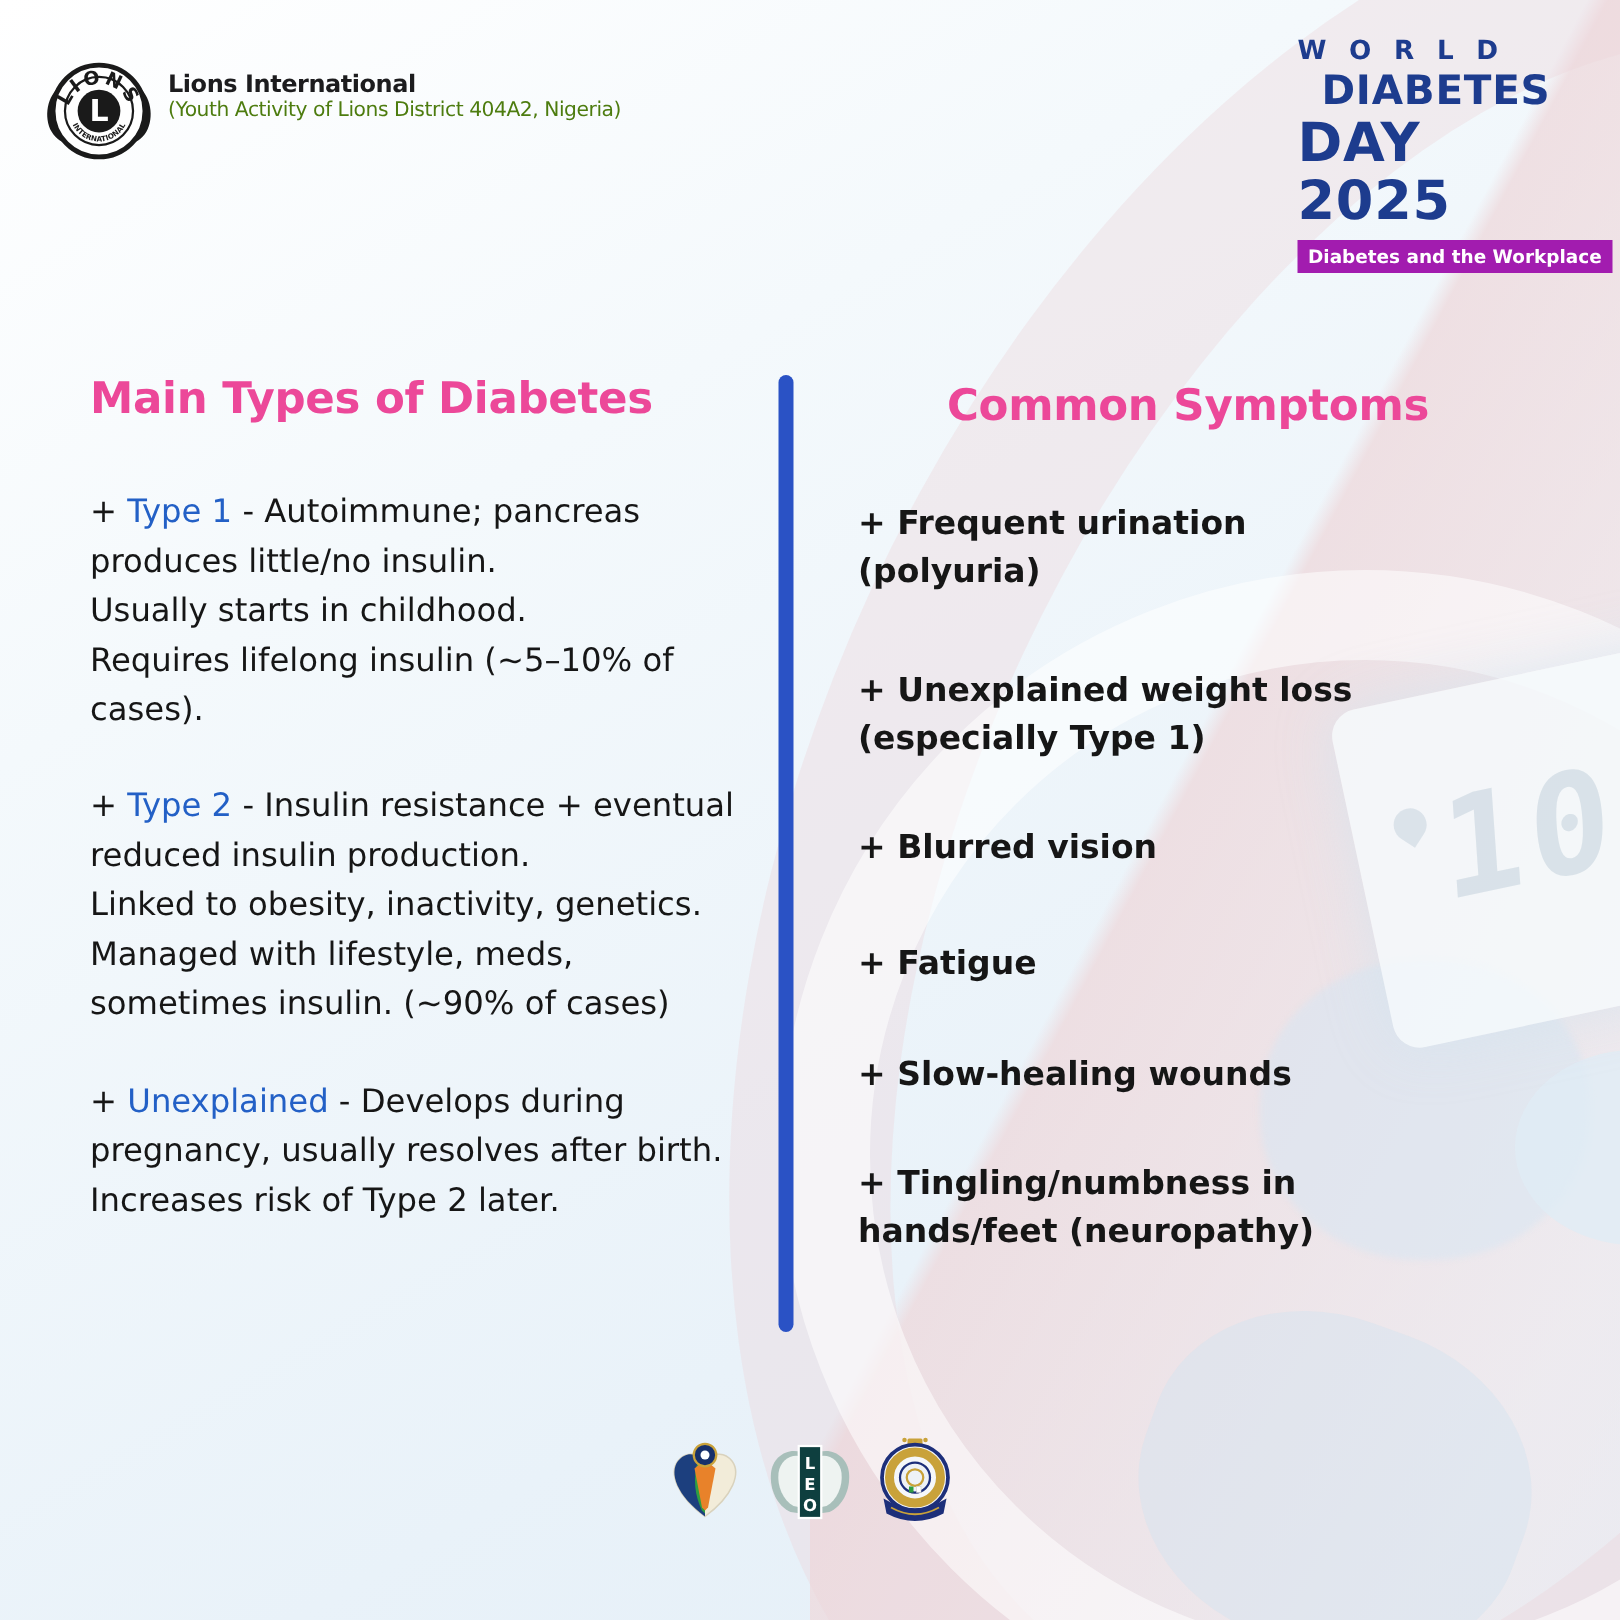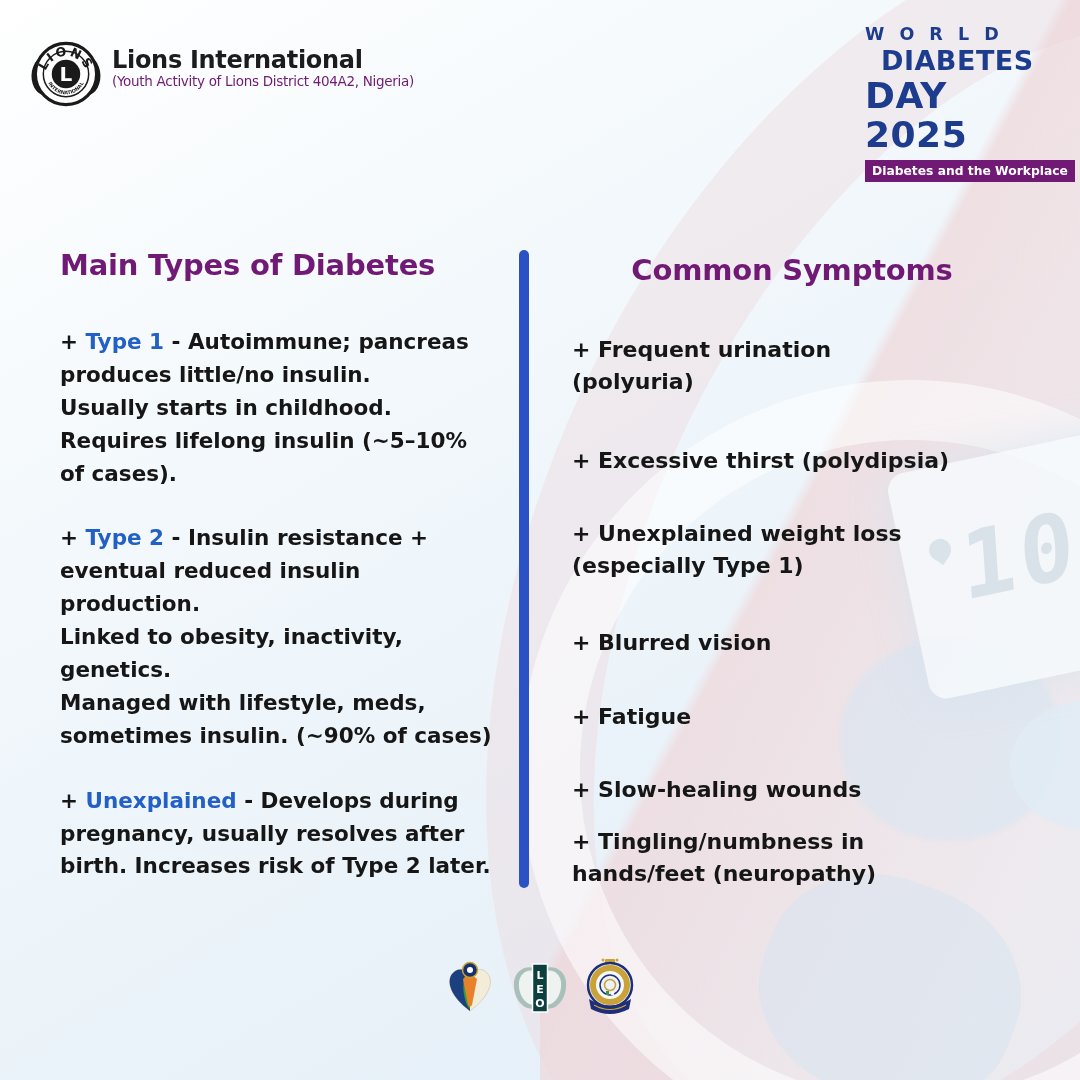--- a/index.html
+++ b/index.html
@@ -40,44 +40,44 @@
   }
   .meter-drop{
     position:absolute;left:28px;top:72px;width:22px;height:22px;
     background:rgba(198,211,222,.55);border-radius:50% 50% 50% 0;transform:rotate(-45deg);
   }
 
   
   .org{position:absolute;left:28px;top:36px;display:flex;align-items:flex-start;}
   .org-logo{width:76px;height:76px;flex:0 0 auto;}
   .org-text{margin-left:8px;margin-top:12px;color:#1c1c1e;}
-  .org-name{font-size:24px;font-weight:bold;letter-spacing:-0.3px;line-height:1.0;}
+  .org-name{font-size:16px;font-weight:bold;letter-spacing:-0.3px;line-height:1.0;}
   .org-district{font-size:19.5px;font-weight:bold;letter-spacing:-0.4px;line-height:1.18;margin-top:3px;}
-  .org-sub{font-size:13.5px;font-weight:normal;color:#701a75;letter-spacing:-0.3px;line-height:1.2;margin-top:1px;}
+  .org-sub{font-size:13.5px;font-weight:normal;color:#4d7c0f;letter-spacing:-0.3px;line-height:1.2;margin-top:1px;}
 
   .event{position:absolute;left:865px;top:24px;width:150px;color:#1d3c8e;}
   .event-world{font-size:17.5px;font-weight:bold;letter-spacing:4.5px;color:#1d3c8e;}
   .event-l1{font-size:27px;font-weight:bold;letter-spacing:0.5px;line-height:1.1;margin-top:2px;margin-left:16px;}
   .event-l2{font-size:36px;font-weight:bold;letter-spacing:0.5px;line-height:1.1;}
   .event-badge{
-    display:inline-block;margin-top:5px;background:#701a75;color:#ffffff;
+    display:inline-block;margin-top:5px;background:#a21caf;color:#ffffff;
     font-size:12.3px;font-weight:bold;padding:4px 7px;white-space:nowrap;
   }
 
   
   .col-left{position:absolute;left:60px;top:248px;width:438px;}
   .col-right{position:absolute;left:572px;top:253px;width:440px;}
   h2.col-title{
-    margin:0;font-size:29px;font-weight:bold;color:#701a75;letter-spacing:-0.2px;
+    margin:0;font-size:29px;font-weight:bold;color:#ec4899;letter-spacing:-0.2px;
   }
   .col-left h2.col-title{margin-bottom:44px;}
   .col-right h2.col-title{margin-bottom:47px;text-align:center;}
 
   .type-item{
-    font-size:21.5px;font-weight:bold;color:#161616;line-height:1.53;margin-bottom:32px;
+    font-size:21.5px;font-weight:normal;color:#161616;line-height:1.53;margin-bottom:32px;
   }
   .type-item .term{color:#2360c6;}
   .type-item .rest{white-space:pre-line;}
 
   .divider{
     position:absolute;left:519px;top:250px;width:10px;height:638px;border-radius:5px;
     background:#2a52c5;
   }
 
   .symptom{
@@ -168,21 +168,20 @@
       <span class="rest">- Develops during pregnancy, usually resolves after birth. Increases risk of Type 2 later.</span>
     </div>
   </section>
 
   <div class="divider"></div>
 
   <section class="col-right">
     <h2 class="col-title">Common Symptoms</h2>
     <div class="symptom">+ Frequent urination
 (polyuria)</div>
-    <div class="symptom">+ Excessive thirst (polydipsia)</div>
     <div class="symptom">+ Unexplained weight loss
 (especially Type 1)</div>
     <div class="symptom">+ Blurred vision</div>
     <div class="symptom">+ Fatigue</div>
     <div class="symptom">+ Slow-healing wounds</div>
     <div class="symptom">+ Tingling/numbness in
 hands/feet (neuropathy)</div>
   </section>
 
   <div class="footer-logos">

